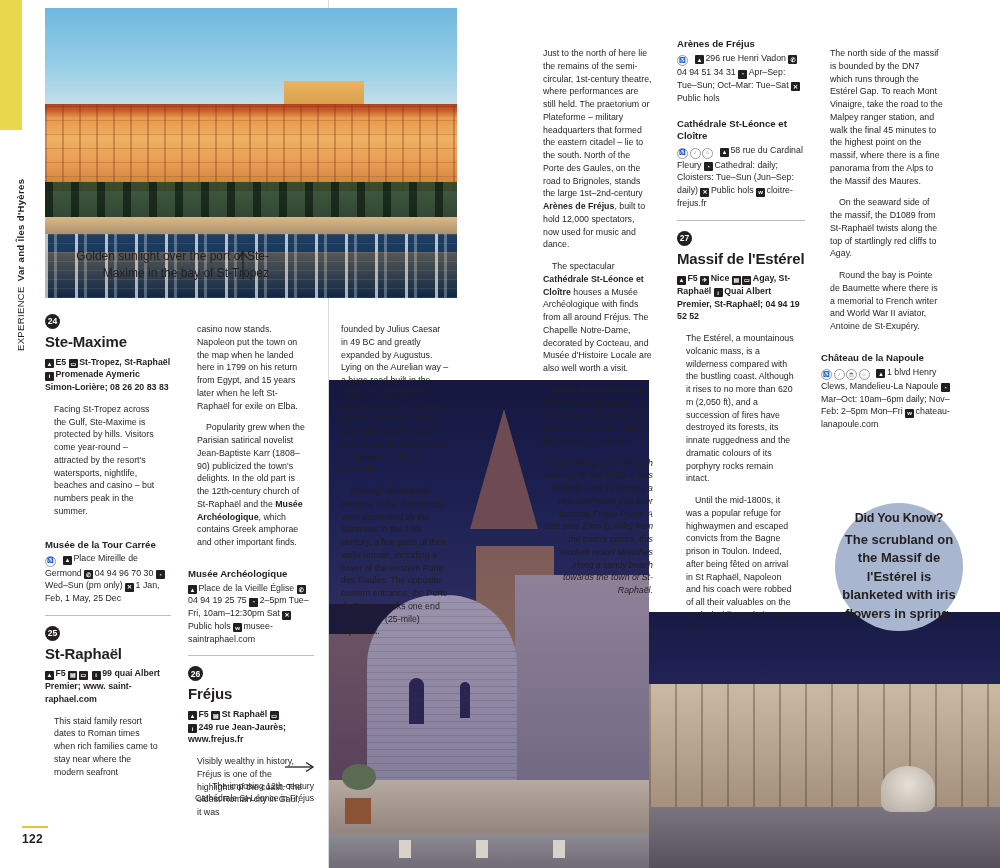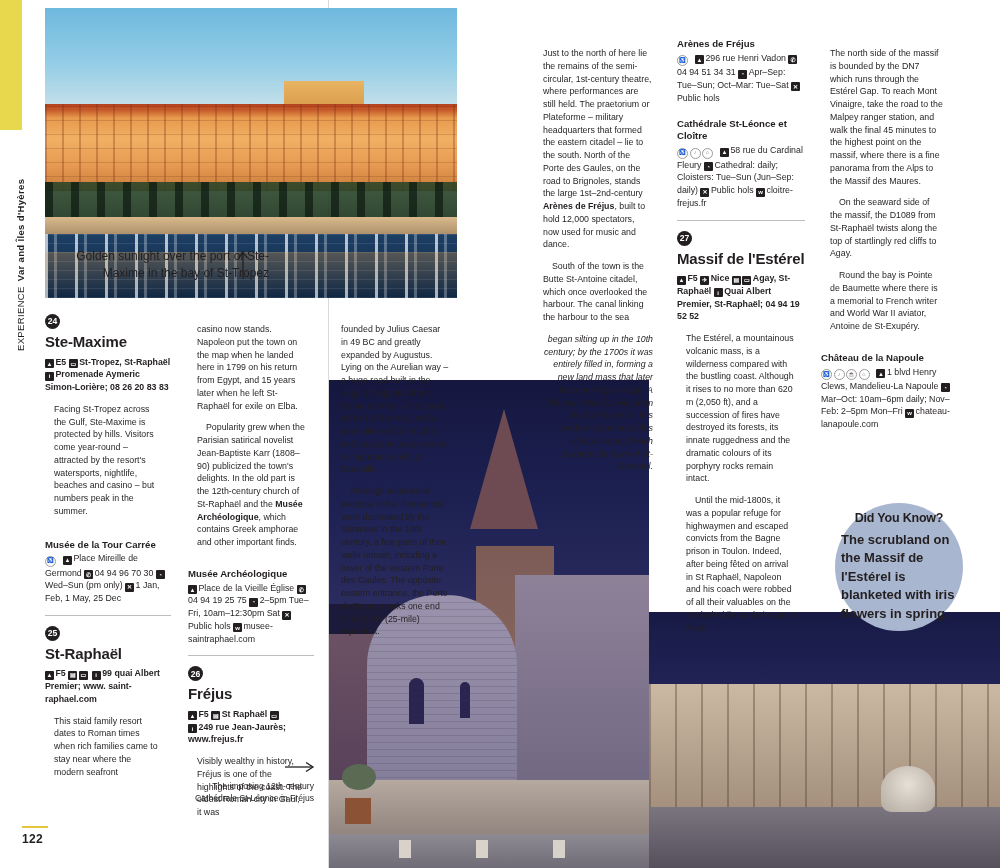--- a/index.html
+++ b/index.html
@@ -167,21 +167,21 @@
   #col6{left:821px;top:38px;width:132px;}
 
   
   #col4 .wrapped{text-align:right;font-style:italic;}
 
   
   #didyouknow{
     position:absolute;left:835px;top:503px;width:128px;height:128px;border-radius:50%;
     background:#a9b6cf;color:#231f20;
     display:flex;flex-direction:column;align-items:center;justify-content:center;
-    text-align:left;padding:6px;box-sizing:border-box;
+    text-align:center;padding:6px;box-sizing:border-box;
   }
   #didyouknow .dyk-title{font-size:12.5px;font-weight:700;margin-bottom:6px;letter-spacing:-.2px;}
   #didyouknow .dyk-body{font-size:13px;line-height:1.42;font-weight:700;}
 
   
   #frejus-caption{
     position:absolute;left:190px;top:780px;width:124px;
     text-align:right;font-size:8.6px;line-height:1.45;
   }
   #frejus-arrow{position:absolute;left:285px;top:760px;width:30px;height:14px;}
@@ -325,20 +325,21 @@
   <div class="col" id="col3">
     <div class="body">
       <p>founded by Julius Caesar in 49 BC and greatly expanded by Augustus. Lying on the Aurelian way – a huge road built in the reign of Augustus from Rome to Arles – it covered 40 ha (100 acres), had a population of 30–40,000 and, as a port, was second in importance only to Marseille.</p>
       <p class="indent">Although substantial sections of the Roman city were decimated by the Saracens in the 10th century, a few parts of their walls remain, including a tower of the western Porte des Gaules. The opposite eastern entrance, the Porte de Rome, marks one end of a 40-km (25-mile) aqueduct.</p>
     </div>
   </div>
 
   <div class="col" id="col4">
     <div class="body">
       <p>Just to the north of here lie the remains of the semi-circular, 1st-century theatre, where performances are still held. The praetorium or Plateforme – military headquarters that formed the eastern citadel – lie to the south. North of the Porte des Gaules, on the road to Brignoles, stands the large 1st–2nd-century <b>Arènes de Fréjus</b>, built to hold 12,000 spectators, now used for music and dance.</p>
+      <p class="indent">The spectacular <b>Cathédrale St-Léonce et Cloître</b> houses a Musée Archéologique with finds from all around Fréjus. The Chapelle Notre-Dame, decorated by Cocteau, and Musée d'Histoire Locale are also well worth a visit.</p>
       <p class="indent">South of the town is the Butte St-Antoine citadel, which once overlooked the harbour. The canal linking the harbour to the sea</p>
       <p class="wrapped">began silting up in the 10th century; by the 1700s it was entirely filled in, forming a new land mass that later became Fréjus-Plage. A little over 2 km (1 mile) from the town's centre, this modern resort stretches along a sandy beach towards the town of St-Raphaël.</p>
     </div>
   </div>
 
   <div class="col" id="col5">
     <h3 class="sub">Arènes de Fréjus</h3>
     <div class="meta light">
       <span class="ico-grp"><span class="ico ghost">♿</span></span>
       <span class="ico">▲</span><span>296 rue Henri Vadon</span>

